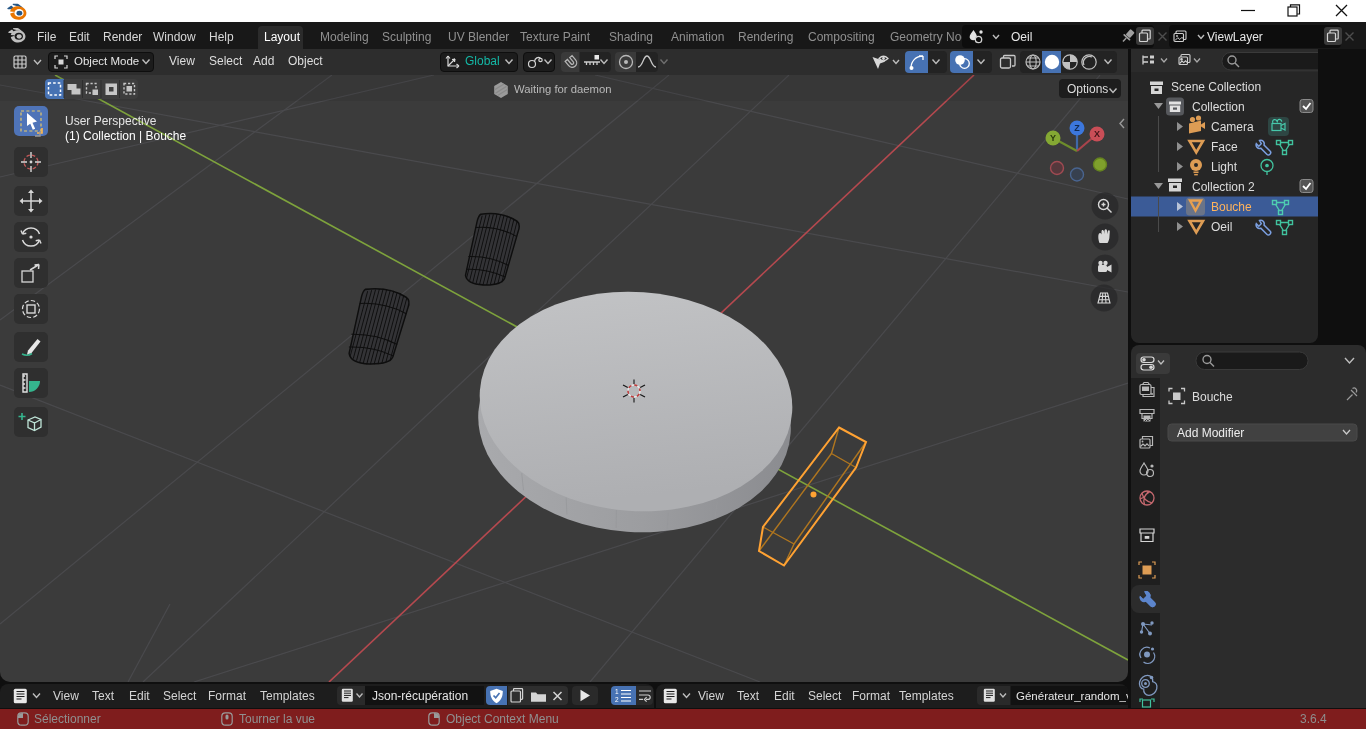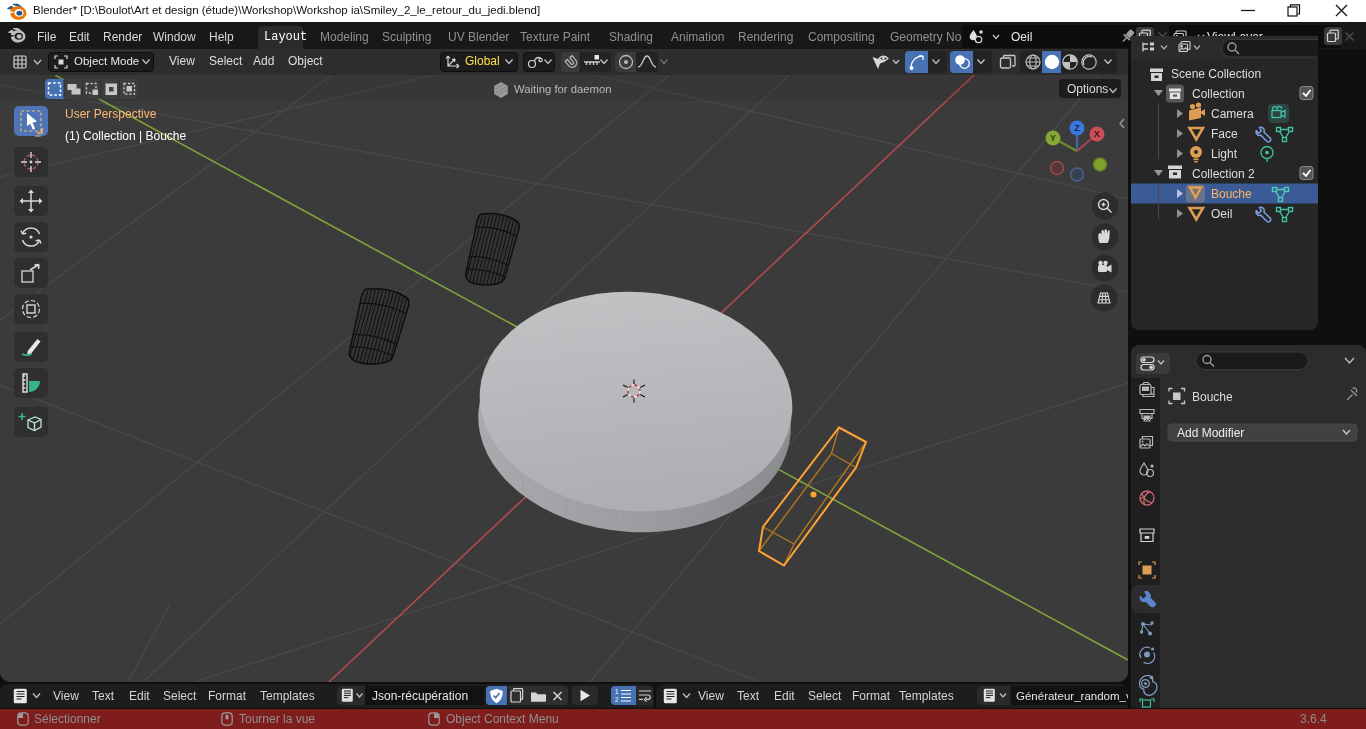--- a/index.html
+++ b/index.html
@@ -10,21 +10,20 @@
 <body>
 
 <div class="abs" style="left:0;top:0;width:1366px;height:22px;background:#ffffff;">
   <svg class="abs" style="left:7px;top:3px" width="20" height="17" viewBox="0 0 20 17">
     <path d="M7.5 6.2 L1 6.2 C0.2 6.2 0.1 5.4 0.7 5.0 L3.6 2.9 C4.1 2.5 4.6 2.6 5.0 2.9 Z" fill="#265787"></path>
     <path d="M6 2 C5.4 1.5 5.6 0.8 6.4 0.8 L10.5 0.8 C11 0.8 11.6 1 12 1.4 L16.5 5 Z" fill="#265787"></path>
     <path d="M3.2 8.5 C3.4 5.9 6.2 3.2 10.9 3.2 C15.7 3.2 19.4 6.2 19.4 10 C19.4 13.8 16 16.8 11.3 16.8 C7.2 16.8 3.6 14.2 3.2 10.6 L8.2 9 Z" fill="#ea7600"></path>
     <ellipse cx="12" cy="9.9" rx="4.6" ry="3.9" fill="#fff"></ellipse>
     <ellipse cx="12.4" cy="10.2" rx="2.9" ry="2.4" fill="#265787"></ellipse>
   </svg>
-  <div class="abs" style="left:33px;top:4px;font-size:11.5px;color:#111;white-space:pre;">Blender* [D:\Boulot\Art et design (étude)\Workshop\Workshop ia\Smiley_2_le_retour_du_jedi.blend]</div>
   <svg class="abs" style="left:1234px;top:0" width="132" height="22" viewBox="0 0 132 22">
     <line x1="7" y1="10.5" x2="21" y2="10.5" stroke="#111" stroke-width="1.2"></line>
     <rect x="54" y="7" width="9" height="9" fill="none" stroke="#111" stroke-width="1.2"></rect>
     <path d="M56.5 7 V4.8 H65.5 V14 H63.2" fill="none" stroke="#111" stroke-width="1.2"></path>
     <path d="M102 5 L113 16 M113 5 L102 16" stroke="#111" stroke-width="1.3"></path>
   </svg>
 </div>
 
 <div class="abs" style="left:0;top:22px;width:1366px;height:27px;background:#181818;">
   <svg class="abs" style="left:8px;top:4px" width="18" height="18" viewBox="0 0 20 17">
@@ -33,21 +32,21 @@
     <path d="M3.2 8.5 C3.4 5.9 6.2 3.2 10.9 3.2 C15.7 3.2 19.4 6.2 19.4 10 C19.4 13.8 16 16.8 11.3 16.8 C7.2 16.8 3.6 14.2 3.2 10.6 L8.2 9 Z" fill="#bfbfbf"></path>
     <ellipse cx="12" cy="9.9" rx="4.6" ry="3.9" fill="#181818"></ellipse>
     <ellipse cx="12.4" cy="10.2" rx="2.9" ry="2.4" fill="#bfbfbf"></ellipse>
   </svg>
   <div class="abs t12" style="left:37px;top:8px;">File</div>
   <div class="abs t12" style="left:69px;top:8px;">Edit</div>
   <div class="abs t12" style="left:103px;top:8px;">Render</div>
   <div class="abs t12" style="left:153px;top:8px;">Window</div>
   <div class="abs t12" style="left:209px;top:8px;">Help</div>
   <div class="abs" style="left:258px;top:4px;width:45px;height:23px;background:#2b2b2b;border-radius:4px 4px 0 0;"></div>
-  <div class="abs t12" style="left:264px;top:8px;color:#fff;font-family:Liberation Mono, monospace;">Layout</div>
+  <div class="abs t12" style="left:264px;top:8px;color:#fff;">Layout</div>
   <div class="abs t12" style="left:320px;top:8px;color:#909090;">Modeling</div>
   <div class="abs t12" style="left:382px;top:8px;color:#909090;">Sculpting</div>
   <div class="abs t12" style="left:448px;top:8px;color:#909090;">UV Blender</div>
   <div class="abs t12" style="left:520px;top:8px;color:#909090;">Texture Paint</div>
   <div class="abs t12" style="left:609px;top:8px;color:#909090;">Shading</div>
   <div class="abs t12" style="left:671px;top:8px;color:#909090;">Animation</div>
   <div class="abs t12" style="left:738px;top:8px;color:#909090;">Rendering</div>
   <div class="abs t12" style="left:808px;top:8px;color:#909090;">Compositing</div>
   <div class="abs t12" style="left:890px;top:8px;color:#909090;width:74px;overflow:hidden;white-space:nowrap;">Geometry Nodes</div>
 
@@ -118,21 +117,21 @@
   <div class="abs t12" style="left:288px;top:5px;color:#dedede;">Object</div>
 
   <div class="abs" style="left:440px;top:3px;width:78px;height:20px;background:#1c1c1c;border:1px solid #0e0e0e;border-radius:4px;box-sizing:border-box;"></div>
   <svg class="abs" style="left:445px;top:6px" width="16" height="14" viewBox="0 0 16 14">
     <g stroke="#d8d8d8" stroke-width="1.2" fill="none">
       <path d="M3 1 V11 H14"></path>
         <path d="M3 1 l-2 2.5 M3 1 l2 2.5 M14 11 l-2.5 -2 M14 11 l-2.5 2"></path>
       <path d="M3 11 L10 4 M10 4 l-3 0.5 M10 4 l-0.5 3"></path>
     </g>
   </svg>
-  <div class="abs t12" style="left:465px;top:5px;color:#fde047;">Global</div>
+  <div class="abs t12" style="left:465px;top:5px;color:#14b8a6;">Global</div>
   <svg class="abs" style="left:504px;top:9px" width="10" height="8" viewBox="0 0 10 8">
       <path d="M1.5 1.5 l3.5 4 3.5-4" fill="none" stroke="#bdbdbd" stroke-width="1.4"></path>
     </svg>
 
   <div class="abs" style="left:523px;top:3px;width:32px;height:20px;background:#1c1c1c;border:1px solid #0e0e0e;border-radius:4px;box-sizing:border-box;"></div>
   <svg class="abs" style="left:526px;top:5px" width="17" height="16" viewBox="0 0 17 16">
     <circle cx="6" cy="10" r="3.5" fill="none" stroke="#d4d4d4" stroke-width="1.2"></circle>
     <path d="M8.5 7.5 C9 4 12 2.5 14.5 4" fill="none" stroke="#d4d4d4" stroke-width="1.2"></path>
     <circle cx="14.5" cy="6" r="1.7" fill="none" stroke="#d4d4d4" stroke-width="1.2"></circle>
   </svg>
@@ -401,21 +400,21 @@
     <path d="M2.5 12.2 L13.5 5.4 M5 14.2 L14.8 8.2 M1.2 9 L11 3" stroke="#8a8a8a" stroke-width="1.3"></path>
   </svg>
   <div class="abs" style="left:514px;top:8px;color:#b9b9b9;font-size:11.3px;">Waiting for daemon</div>
 
   <div class="abs" style="left:1059px;top:4px;width:62px;height:19px;background:rgba(22,22,22,0.8);border-radius:4px;"></div>
   <div class="abs t12" style="left:1067px;top:7px;color:#dcdcdc;">Options</div>
   <svg class="abs" style="left:1108px;top:12px" width="10" height="8" viewBox="0 0 10 8">
       <path d="M1.5 1.5 l3.5 4 3.5-4" fill="none" stroke="#bdbdbd" stroke-width="1.4"></path>
     </svg>
 
-  <div class="abs t12" style="left:65px;top:32px;color:#fdba74;">User Perspective</div>
+  <div class="abs t12" style="left:65px;top:39px;color:#e5e5e5;">User Perspective</div>
   <div class="abs t12" style="left:65px;top:54px;color:#ffffff;">(1) Collection | Bouche</div>
 
   <svg class="abs" style="left:14px;top:31px" width="35" height="332" viewBox="0 0 35 332">
     <g>
       <rect x="0" y="0" width="34" height="30" rx="5" fill="#4f74b8"></rect>
       <rect x="7" y="5" width="20" height="20" fill="none" stroke="#e7c96a" stroke-width="1.2" stroke-dasharray="3 2.4"></rect>
       <path d="M13 7 L23 15.5 L18.5 16.8 L21.2 22.8 L18.8 23.8 L16.3 17.8 L13 20 Z" fill="#fff"></path>
       <path d="M28 22 v5 h-5" stroke="#ffb84d" stroke-width="1.6" fill="none"></path>
       <rect x="0" y="41" width="34" height="30" rx="5" fill="#2f2f2f"></rect>
       <g transform="translate(17 56)" stroke="#d8d8d8" fill="none">
@@ -468,21 +467,21 @@
       <g transform="translate(17 316)" fill="none" stroke="#bfe5d8" stroke-width="1.3">
         <path d="M-3 -2 L4 -5 L10 -2.5 L10 5 L3.5 8.5 L-3 5.5 Z"></path>
         <path d="M-3 -2 L3.5 1 L3.5 8.5 M3.5 1 L10 -2.5"></path>
         <path d="M-9 -9 v7 M-12.5 -5.5 h7" stroke="#35b58e" stroke-width="1.6"></path>
       </g>
     </g>
   </svg>
 
 </div>
 
-<div class="abs" id="outliner" style="left:1131px;top:36px;width:187px;height:294px;background:#262626;border-radius:0 0 8px 8px;overflow:hidden;">
+<div class="abs" id="outliner" style="left:1131px;top:49px;width:187px;height:294px;background:#262626;border-radius:0 0 8px 8px;overflow:hidden;">
   <div class="abs" style="left:0;top:0;width:235px;height:23px;background:#2b2b2b;"></div>
   <svg class="abs" style="left:0;top:0" width="235" height="294" viewBox="0 0 235 294" font-family="Liberation Sans, sans-serif">
 
     <g stroke="#cfcfcf" stroke-width="1.3" fill="none">
       <path d="M12 6.5 v9 M12 8 h5 M12 13 h5"></path>
       <rect x="19" y="6.5" width="4" height="3" fill="#cfcfcf" stroke="none"></rect>
       <rect x="19" y="11.5" width="4" height="3" fill="#cfcfcf" stroke="none"></rect>
       <path d="M30 9.5 l3 3.5 3 -3.5" stroke="#a8a8a8"></path>
     </g>
     <g stroke="#cfcfcf" stroke-width="1.1" fill="none">

